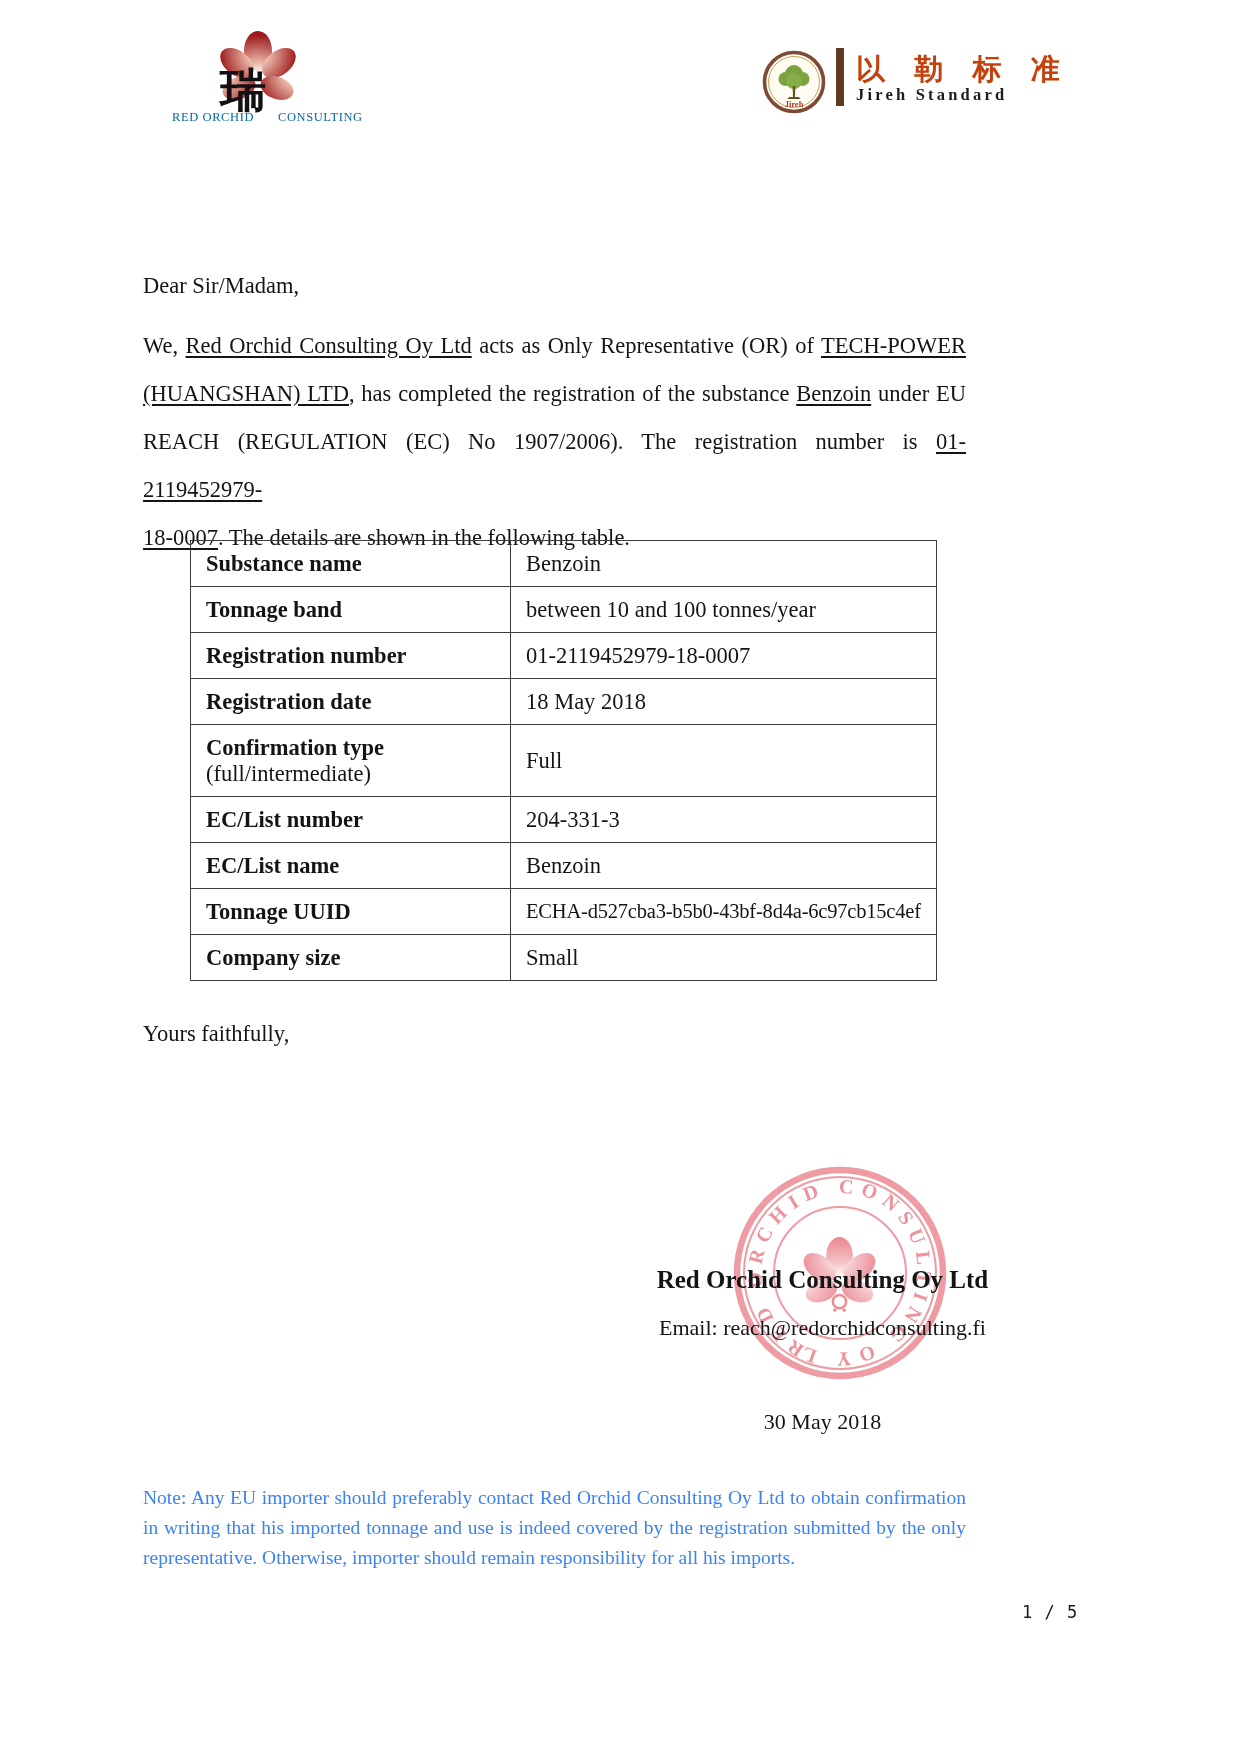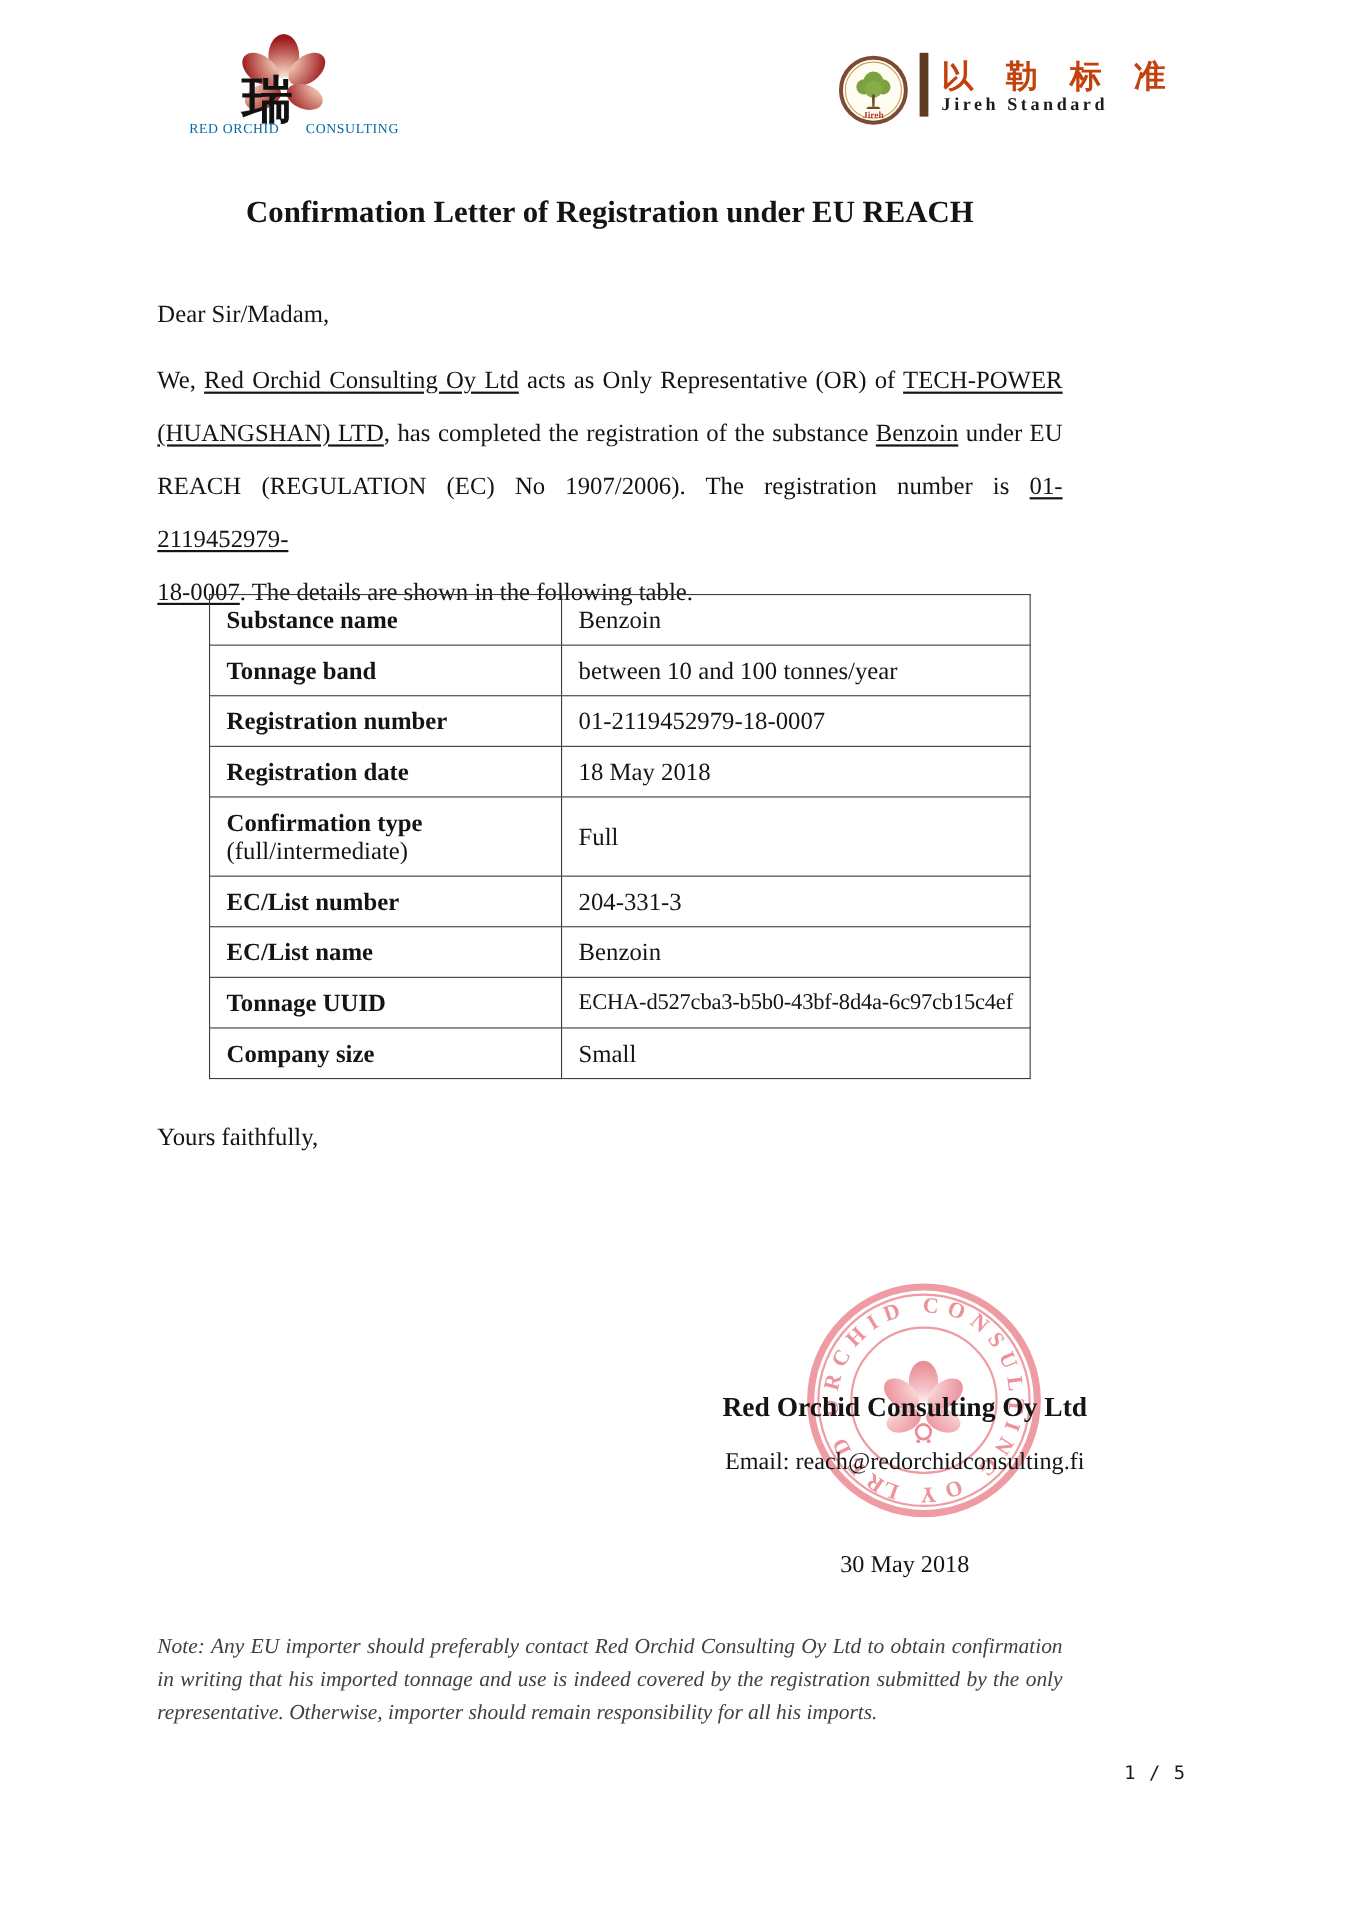--- a/index.html
+++ b/index.html
@@ -41,21 +41,21 @@
   .closing{left:143px;top:1021px;font-size:22.5px;white-space:nowrap;}
   
   .stamp{left:731px;top:1164px;width:218px;height:218px;opacity:.85;z-index:1;}
   
   .sigline{left:575px;width:495px;text-align:center;white-space:nowrap;z-index:2;}
   .sig-company{top:1266px;font-size:25px;font-weight:700;}
   .sig-email{top:1315px;font-size:22px;}
   .sig-address{top:1361px;font-size:22px;}
   .sig-date{top:1409px;font-size:22px;}
   
-  .note{left:143px;top:1483px;width:823px;font-size:19.5px;line-height:30px;font-style:italic;color:#404040;}
+  .note{left:143px;top:1483px;width:823px;font-size:19.5px;line-height:30px;color:#3b82f6;}
   .note .jline{text-align:justify;text-align-last:justify;}
   .note .jline.lastline{text-align-last:left;}
   .page-num{left:1022px;top:1602px;font-family:"DejaVu Sans Mono",monospace;font-size:17px;letter-spacing:1px;color:#1a1a1a;}
 </style>
 </head>
 <body>
 
 <div class="page">
 
   <div class="abs logo-left">
@@ -90,21 +90,20 @@
         <path d="M30.6,36 L33.4,36 L33,47 L31,47 Z" fill="#6e5226"></path>
         <path d="M27,47 L37,47 L38.5,49 L25.5,49 Z" fill="#6e5226"></path>
       </g>
       <text x="32" y="57" text-anchor="middle" font-size="8.5" font-weight="bold" font-family="Liberation Serif, serif" fill="#b03a2e">Jireh</text>
     </svg>
     <div class="jireh-bar"></div>
     <div class="jireh-cn">以 勒 标 准</div>
     <div class="jireh-en">Jireh Standard</div>
   </div>
 
-  <div class="abs title">Confirmation Letter of Registration under EU REACH</div>
 
   <div class="abs salutation">Dear Sir/Madam,</div>
 
   <div class="abs para">
     <div class="jline"><span>We, </span><span class="u">Red Orchid Consulting Oy Ltd</span><span> acts as Only Representative (OR) of </span><span class="u">TECH-POWER</span></div>
     <div class="jline"><span class="u">(HUANGSHAN) LTD</span><span>, has completed the registration of the substance </span><span class="u">Benzoin</span><span> under EU</span></div>
     <div class="jline"><span>REACH (REGULATION (EC) No 1907/2006). The registration number is </span><span class="u">01-2119452979-</span></div>
     <div class="jline lastline"><span class="u">18-0007</span><span>. The details are shown in the following table.</span></div>
   </div>
 

